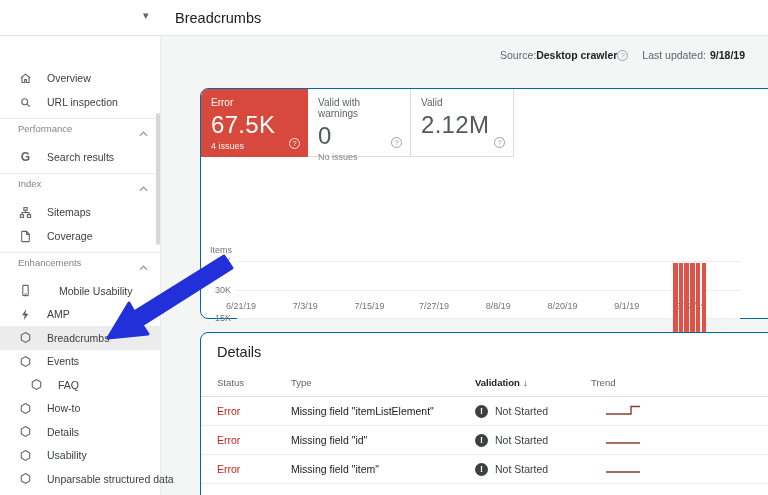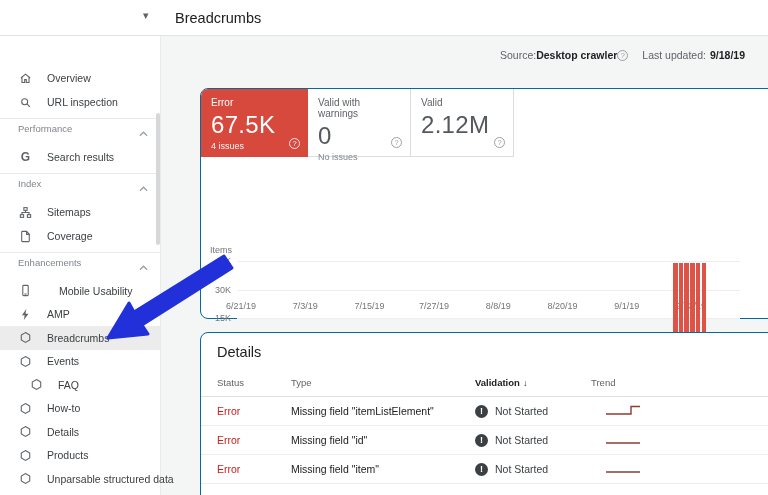--- a/index.html
+++ b/index.html
@@ -227,21 +227,21 @@
           </svg>
         </span>
         <span class="nlabel">Details</span>
       </div>
       <div class="nav-row" style="height: 23.5px;">
         <span class="nicon">
           <svg viewBox="0 0 24 24" fill="none" stroke="currentColor" stroke-width="2">
             <path d="M12 2.8l7.8 4.6v9.2L12 21.2l-7.8-4.6V7.4z"></path>
           </svg>
         </span>
-        <span class="nlabel">Products</span>
+        <span class="nlabel">Usability</span>
       </div>
       <div class="nav-row" style="height: 23.5px;">
         <span class="nicon">
           <svg viewBox="0 0 24 24" fill="none" stroke="currentColor" stroke-width="2">
             <path d="M12 2.8l7.8 4.6v9.2L12 21.2l-7.8-4.6V7.4z"></path>
           </svg>
         </span>
         <span class="nlabel">Unparsable structured data</span>
       </div>
     </nav>

